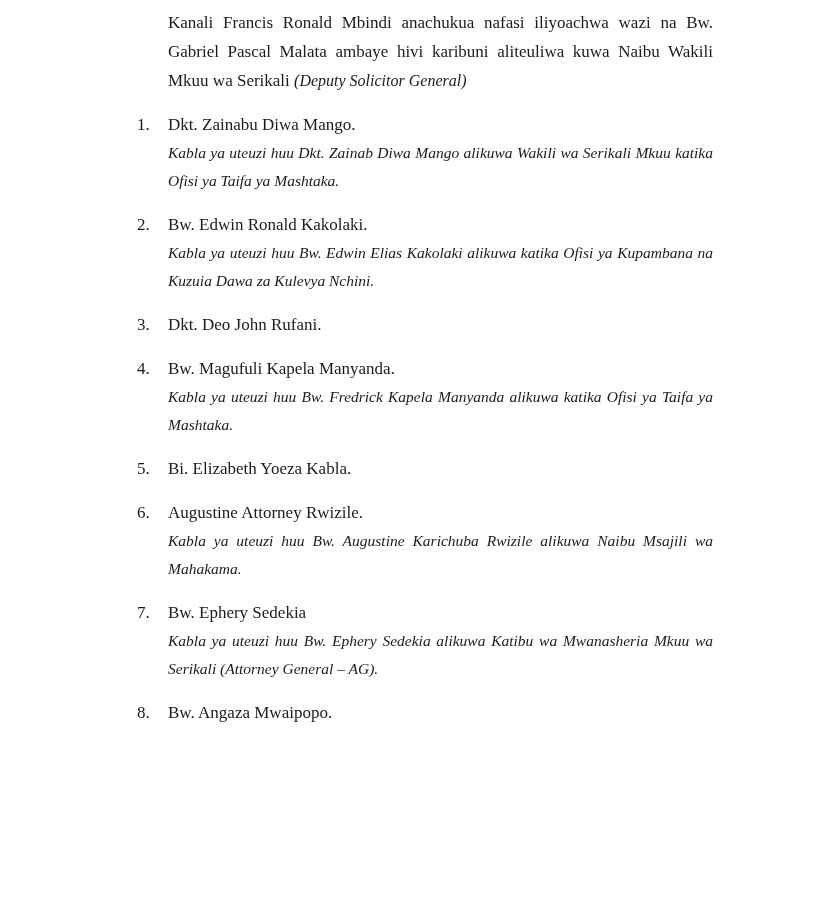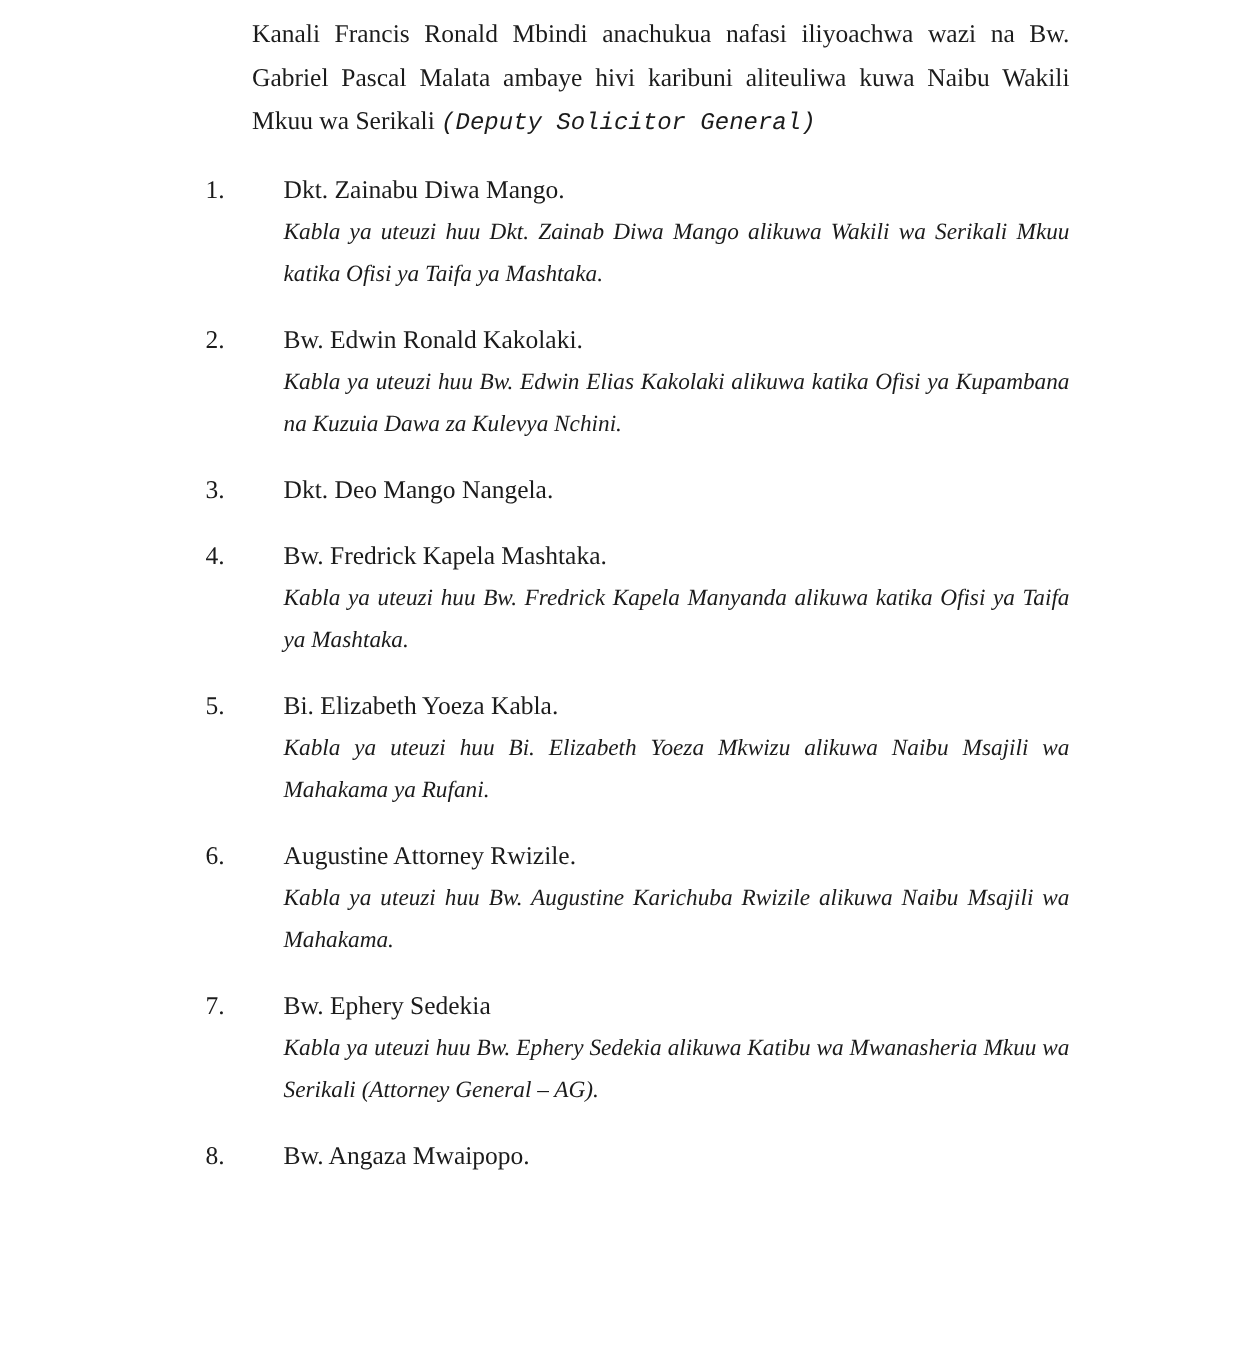--- a/index.html
+++ b/index.html
@@ -21,21 +21,21 @@
   .serif {
     font-family: "Liberation Serif", "DejaVu Serif", serif;
     font-size: 17px;
     line-height: 29px;
   }
   .intro-paragraph {
     margin: 0 0 16px 57px;
     text-align: justify;
   }
   .italic-sans {
-    font-family: Liberation Mono, monospace;
+    font-family: Liberation Serif, serif;
     font-style: italic;
     font-size: 16px;
   }
   .announcement-paragraph {
     margin: 0 0 10px 0;
     text-align: justify;
   }
   .appointee-list {
     list-style: none;
     margin: 0;
@@ -48,21 +48,20 @@
   .appointee-number {
     flex: 0 0 31px;
     width: 31px;
     font-family: "Liberation Serif", "DejaVu Serif", serif;
     font-size: 17px;
     line-height: 28px;
   }
   .appointee-body {
     flex: 1 1 auto;
     min-width: 0;
-    margin-left: 21px;
   }
   .appointee-name {
     font-family: "Liberation Serif", "DejaVu Serif", serif;
     font-size: 17px;
     line-height: 28px;
   }
   .appointee-description {
     font-family: Liberation Serif, serif;
     font-style: italic;
     font-size: 15.5px;
@@ -91,37 +90,36 @@
     <div class="appointee-number">2.</div>
     <div class="appointee-body">
       <div class="appointee-name">Bw. Edwin Ronald Kakolaki.</div>
       <div class="appointee-description">Kabla ya uteuzi huu Bw. Edwin Elias Kakolaki alikuwa katika Ofisi ya Kupambana na Kuzuia Dawa za Kulevya Nchini.</div>
     </div>
   </li>
 
   <li class="appointee">
     <div class="appointee-number">3.</div>
     <div class="appointee-body">
-      <div class="appointee-name">Dkt. Deo Mango Nangela.</div>
+      <div class="appointee-name">Dkt. Deo John Rufani.</div>
     </div>
   </li>
 
   <li class="appointee">
     <div class="appointee-number">4.</div>
     <div class="appointee-body">
-      <div class="appointee-name">Bw. Fredrick Kapela Mashtaka.</div>
+      <div class="appointee-name">Bw. Magufuli Kapela Manyanda.</div>
       <div class="appointee-description">Kabla ya uteuzi huu Bw. Fredrick Kapela Manyanda alikuwa katika Ofisi ya Taifa ya Mashtaka.</div>
     </div>
   </li>
 
   <li class="appointee">
     <div class="appointee-number">5.</div>
     <div class="appointee-body">
       <div class="appointee-name">Bi. Elizabeth Yoeza Kabla.</div>
-      <div class="appointee-description">Kabla ya uteuzi huu Bi. Elizabeth Yoeza Mkwizu alikuwa Naibu Msajili wa Mahakama ya Rufani.</div>
     </div>
   </li>
 
   <li class="appointee">
     <div class="appointee-number">6.</div>
     <div class="appointee-body">
       <div class="appointee-name">Augustine Attorney Rwizile.</div>
       <div class="appointee-description">Kabla ya uteuzi huu Bw. Augustine Karichuba Rwizile alikuwa Naibu Msajili wa Mahakama.</div>
     </div>
   </li>

